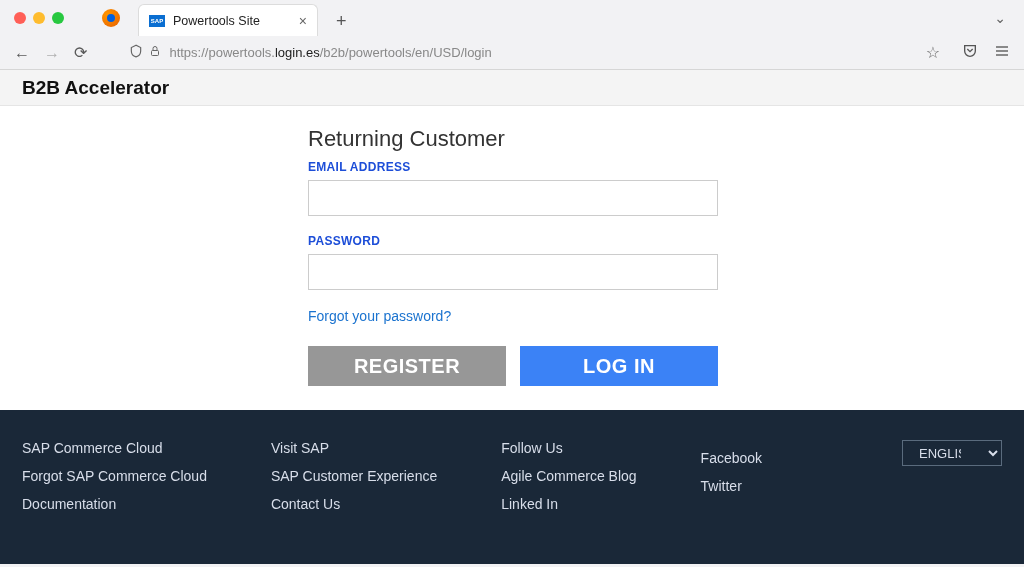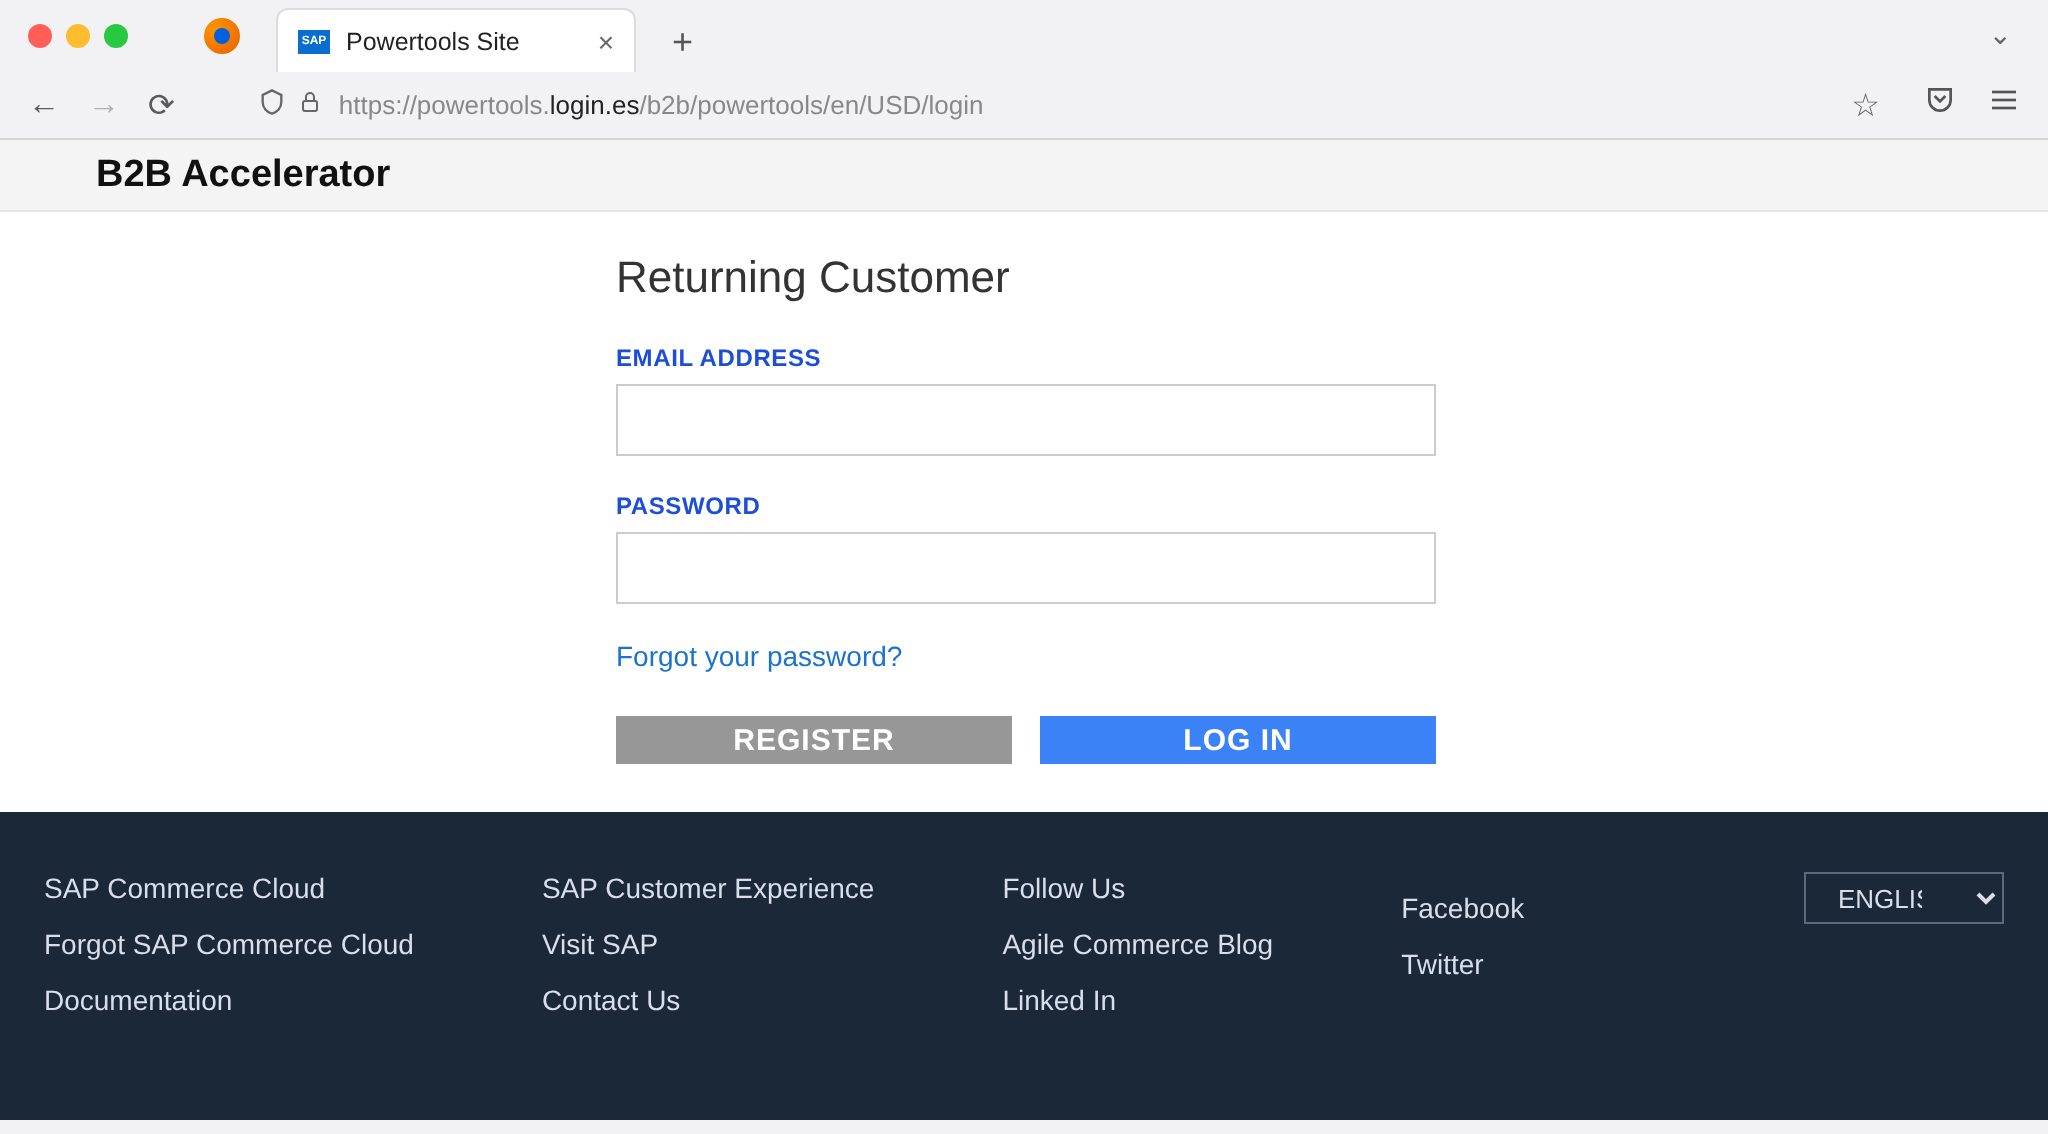--- a/index.html
+++ b/index.html
@@ -32,31 +32,31 @@
     .url-icon { color: #666; font-size: 14px; margin-right: 6px; }
     .lock-icon { color: #666; font-size: 12px; margin-right: 8px; }
     .url-text { font-size: 13px; color: #888; }
     .url-text .domain { color: #222; }
     .star-icon { color: #666; font-size: 16px; margin-left: auto; cursor: pointer; }
     .toolbar-right { display: flex; gap: 16px; align-items: center; color: #555; }
     .pocket-icon, .menu-icon { cursor: pointer; font-size: 16px; }
 
     
     .site-header { background: #f4f4f4; height: 36px; display: flex; align-items: center; padding: 0 22px; border-bottom: 1px solid #e5e5e5; }
-    .site-title { font-size: 19px; font-weight: bold; color: #111; margin-left: 26px; }
+    .site-title { font-size: 19px; font-weight: bold; color: #111; }
 
     
     .page { background: #fff; }
     .login-form { max-width: 410px; margin-left: 308px; padding-top: 20px; }
-    .form-title { font-size: 22px; color: #333; font-weight: 400; margin-bottom: 20px; }
+    .form-title { font-size: 22px; color: #333; font-weight: 400; margin-bottom: 8px; }
     .form-label { font-size: 12px; color: #1d4ed8; font-weight: 600; letter-spacing: 0.3px; margin-bottom: 6px; display: block; }
     .form-input { width: 100%; height: 36px; border: 1px solid #ccc; padding: 0 10px; font-size: 14px; margin-bottom: 18px; }
     .forgot-link { color: #1b73cf; font-size: 14px; margin-bottom: 22px; display: block; cursor: pointer; }
     .button-row { display: flex; gap: 14px; }
-    .btn { flex: 1; height: 24px; border: none; font-size: 15px; font-weight: bold; color: #fff; cursor: pointer; letter-spacing: 0.5px; }
+    .btn { flex: 1; height: 40px; border: none; font-size: 20px; font-weight: bold; color: #fff; cursor: pointer; letter-spacing: 0.5px; }
     .btn-register { background: #979797; }
     .btn-login { background: #3b82f6; }
 
     
     .footer { background: #1a2838; color: #d8deea; padding: 30px 22px 40px; margin-top: 24px; }
     .footer-columns { display: flex; gap: 64px; }
     .footer-col { font-size: 14px; }
     .footer-col a, .footer-col span { display: block; margin-bottom: 12px; color: #d8deea; text-decoration: none; cursor: pointer; }
     .lang-select { margin-left: auto; background: #1a2838; color: #d8deea; border: 1px solid #5a6b7d; padding: 4px 24px 4px 12px; font-size: 13px; height: 26px; width: 100px; }
     .lang-select-wrap { margin-left: auto; }
@@ -145,22 +145,22 @@
   </div>
 
   <div class="footer">
     <div class="footer-columns">
       <div class="footer-col">
         <a>SAP Commerce Cloud</a>
         <a>Forgot SAP Commerce Cloud</a>
         <a>Documentation</a>
       </div>
       <div class="footer-col">
+        <a>Visit SAP</a>
         <a>SAP Customer Experience</a>
-        <a>Visit SAP</a>
         <a>Contact Us</a>
       </div>
       <div class="footer-col">
         <span>Follow Us</span>
         <a>Agile Commerce Blog</a>
         <a>Linked In</a>
       </div>
       <div class="footer-col" style="margin-top:10px">
         <a>Facebook</a>
         <a>Twitter</a>

